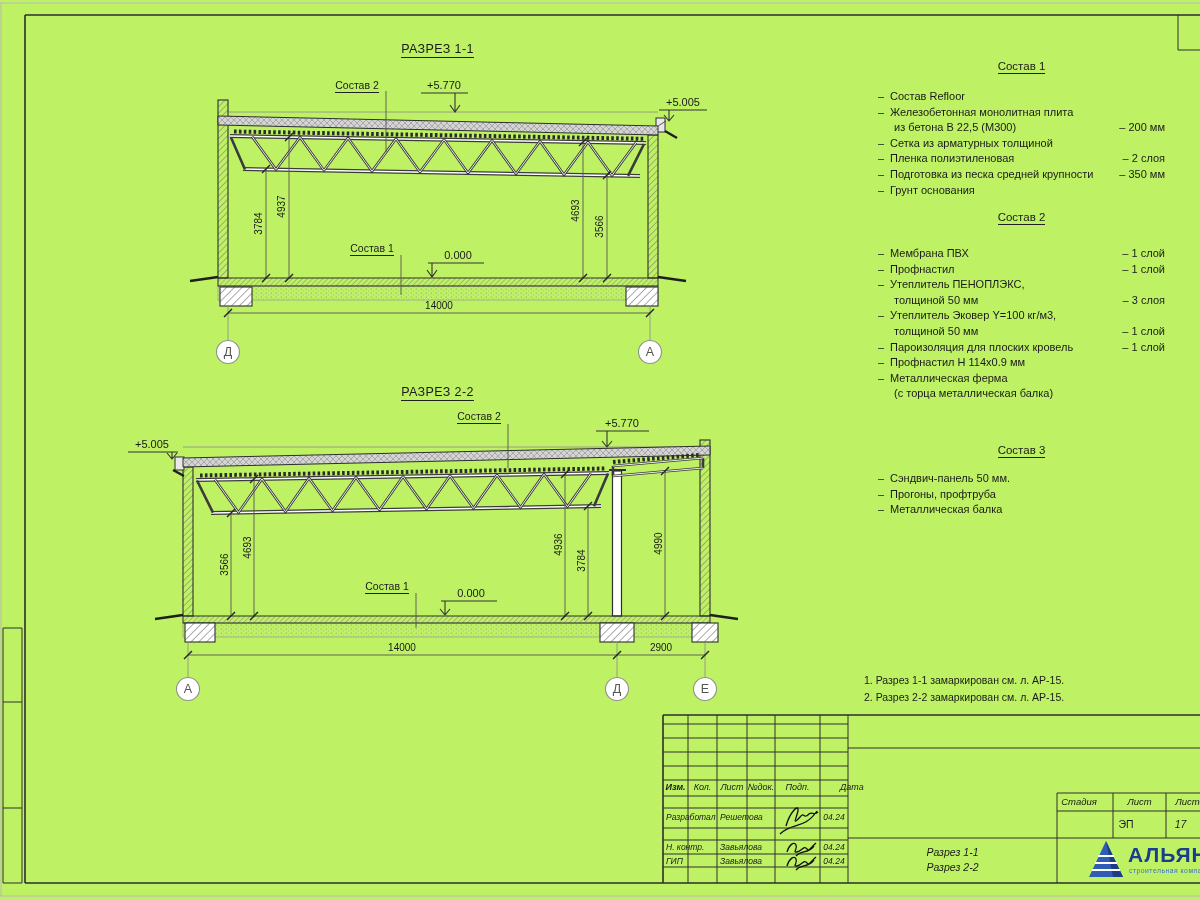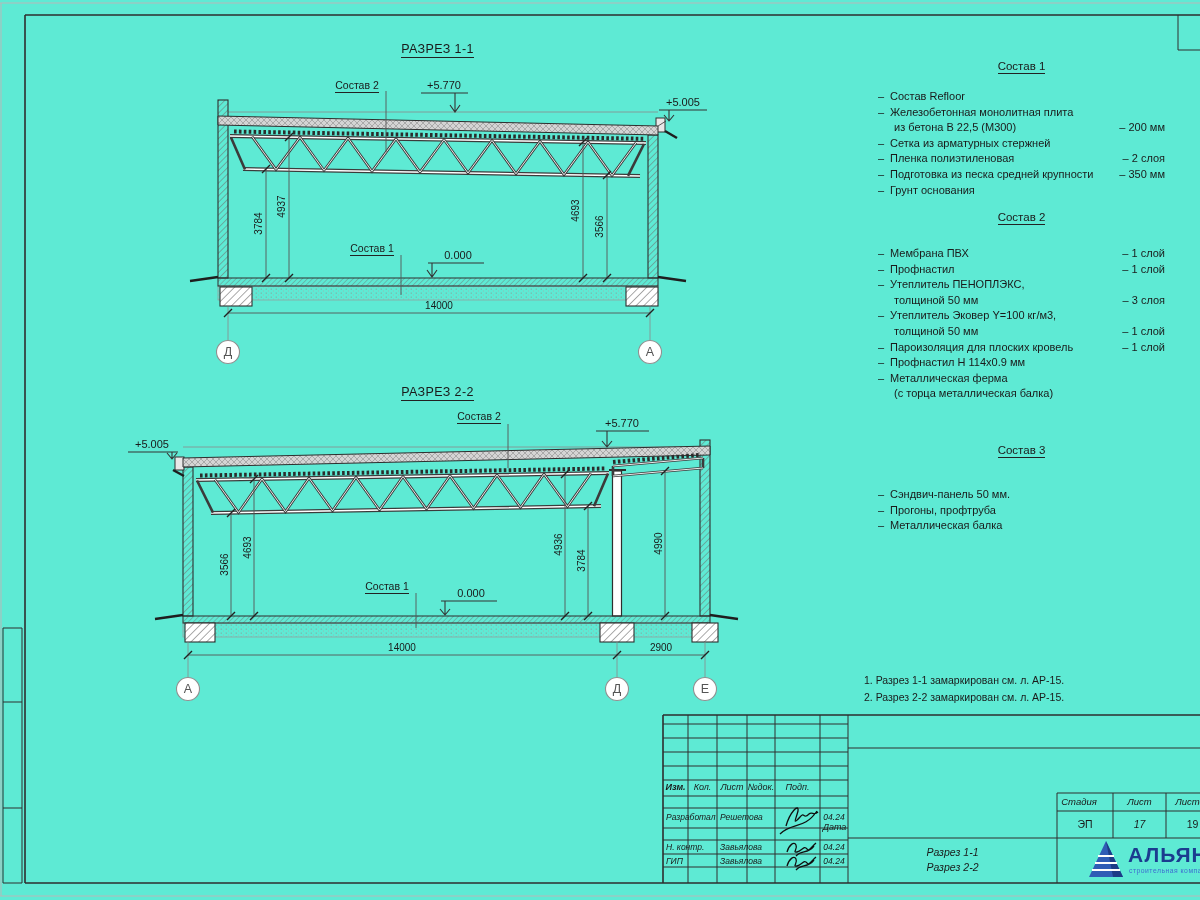--- a/index.html
+++ b/index.html
@@ -1,16 +1,16 @@
 <!DOCTYPE html>
 <html><head>
 <meta charset="utf-8">
 <style>
   html,body{margin:0;padding:0;background:#e9e9e9;}
-  #page{position:relative;width:1200px;height:900px;background:#5eead4;overflow:hidden;
+  #page{position:relative;width:1200px;height:900px;background:#bef264;overflow:hidden;
         font-family:"Liberation Sans","DejaVu Sans",sans-serif;color:#1a1a1a;}
   #linework{position:absolute;left:0;top:0;z-index:1;}
   .t{position:absolute;z-index:2;font-size:10.5px;white-space:nowrap;color:#1a1a1a;}
   .ctr{text-align:center;}
   .ulab{border-bottom:1px solid #222;padding-bottom:1px;display:inline-block;}
   .sec-title{font-size:12.5px;letter-spacing:.4px;}
   .elev{font-size:11px;}
   .rot{display:flex;align-items:center;justify-content:center;width:60px;height:13px;
        font-size:10px;transform:rotate(-90deg);}
   .axl{width:22px;height:15px;line-height:15px;text-align:center;font-size:12.5px;color:#555;}
@@ -20,28 +20,28 @@
   .comp-title{text-align:center;font-size:11.5px;}
   .comp-items{display:flex;flex-direction:column;}
   .ci{display:flex;justify-content:space-between;align-items:flex-end;}
   .ci-l{flex:1;}
   .ci-line{font-size:11px;line-height:15.6px;white-space:nowrap;}
   .ci-cont{padding-left:16px;}
   .ci-cont:empty{display:none;}
   .ci-v{font-size:11px;line-height:15.6px;white-space:nowrap;}
   .ci-v:empty{display:none;}
   .dash{display:inline-block;width:12px;}
-  .m15{margin-bottom:15px;} .m21{margin-bottom:21px;} .m13{margin-bottom:29px;}
+  .m15{margin-bottom:15px;} .m21{margin-bottom:21px;} .m13{margin-bottom:13px;}
   .note-line{font-size:10.5px;line-height:16.5px;white-space:nowrap;}
   
   .tbx{font-style:italic;}
   .tb-small{font-size:8.5px;}
   .tb-head{font-size:9px;}
   .stage-h{font-size:9.5px;}
-  .stage-v{font-size:10.5px;font-style:normal;}
+  .stage-v{font-size:10.5px;font-style:normal;padding-left:41px;}
   .doc-title{font-size:10.5px;line-height:15px;text-align:center;font-style:italic;}
   .company{font-size:21px;font-weight:bold;letter-spacing:1px;}
   .company-sub{font-size:6.8px;letter-spacing:.5px;}
 </style>
 </head>
 <body>
 
 <div id="page">
 
 <svg id="linework" width="1200" height="900" viewBox="0 0 1200 900">
@@ -236,21 +236,21 @@
   <div class="ci">
     <div class="ci-l">
       <div class="ci-line"><span class="dash">–</span><span>Железобетонная  монолитная плита</span></div>
       <div class="ci-line ci-cont">из бетона В 22,5 (М300)</div>
     </div>
     <div class="ci-v">– 200 мм</div>
   </div>
 
   <div class="ci">
     <div class="ci-l">
-      <div class="ci-line"><span class="dash">–</span><span>Сетка из арматурных стержней</span></div>
+      <div class="ci-line"><span class="dash">–</span><span>Сетка из арматурных толщиной</span></div>
 
     </div>
 
   </div>
 
   <div class="ci">
     <div class="ci-l">
       <div class="ci-line"><span class="dash">–</span><span>Пленка полиэтиленовая</span></div>
 
     </div>
@@ -366,21 +366,21 @@
 <div class="t" style="left:864px;top:672px;">
   <div class="note-line">1. Разрез 1-1 замаркирован см. л. АР-15.</div>
   <div class="note-line">2. Разрез 2-2 замаркирован см. л. АР-15.</div>
 </div>
 
 <div class="t tbx tb-head ctr" style="left:663px;top:782px;width:25px;font-weight:bold;">Изм.</div>
 <div class="t tbx tb-head ctr" style="left:688px;top:782px;width:29px;">Кол.</div>
 <div class="t tbx tb-head ctr" style="left:717px;top:782px;width:30px;">Лист</div>
 <div class="t tbx tb-head ctr" style="left:747px;top:782px;width:28px;">№док.</div>
 <div class="t tbx tb-head ctr" style="left:775px;top:782px;width:45px;">Подп.</div>
-<div class="t tbx tb-head ctr" style="left:820px;top:782px;width:29px;margin-top:40px;">Дата</div>
+<div class="t tbx tb-head ctr" style="left:840px;top:782px;width:16px;">Дата</div>
 
 <div class="t tbx tb-small" style="left:666px;top:812px;">Разработал</div>
 <div class="t tbx tb-small" style="left:720px;top:812px;">Решетова</div>
 <div class="t tbx tb-small ctr" style="left:820px;top:812px;width:28px;">04.24</div>
 
 <div class="t tbx tb-small" style="left:666px;top:842px;">Н. контр.</div>
 <div class="t tbx tb-small" style="left:720px;top:842px;">Завьялова</div>
 <div class="t tbx tb-small ctr" style="left:820px;top:842px;width:28px;">04.24</div>
 
 <div class="t tbx tb-small" style="left:666px;top:856px;">ГИП</div>

